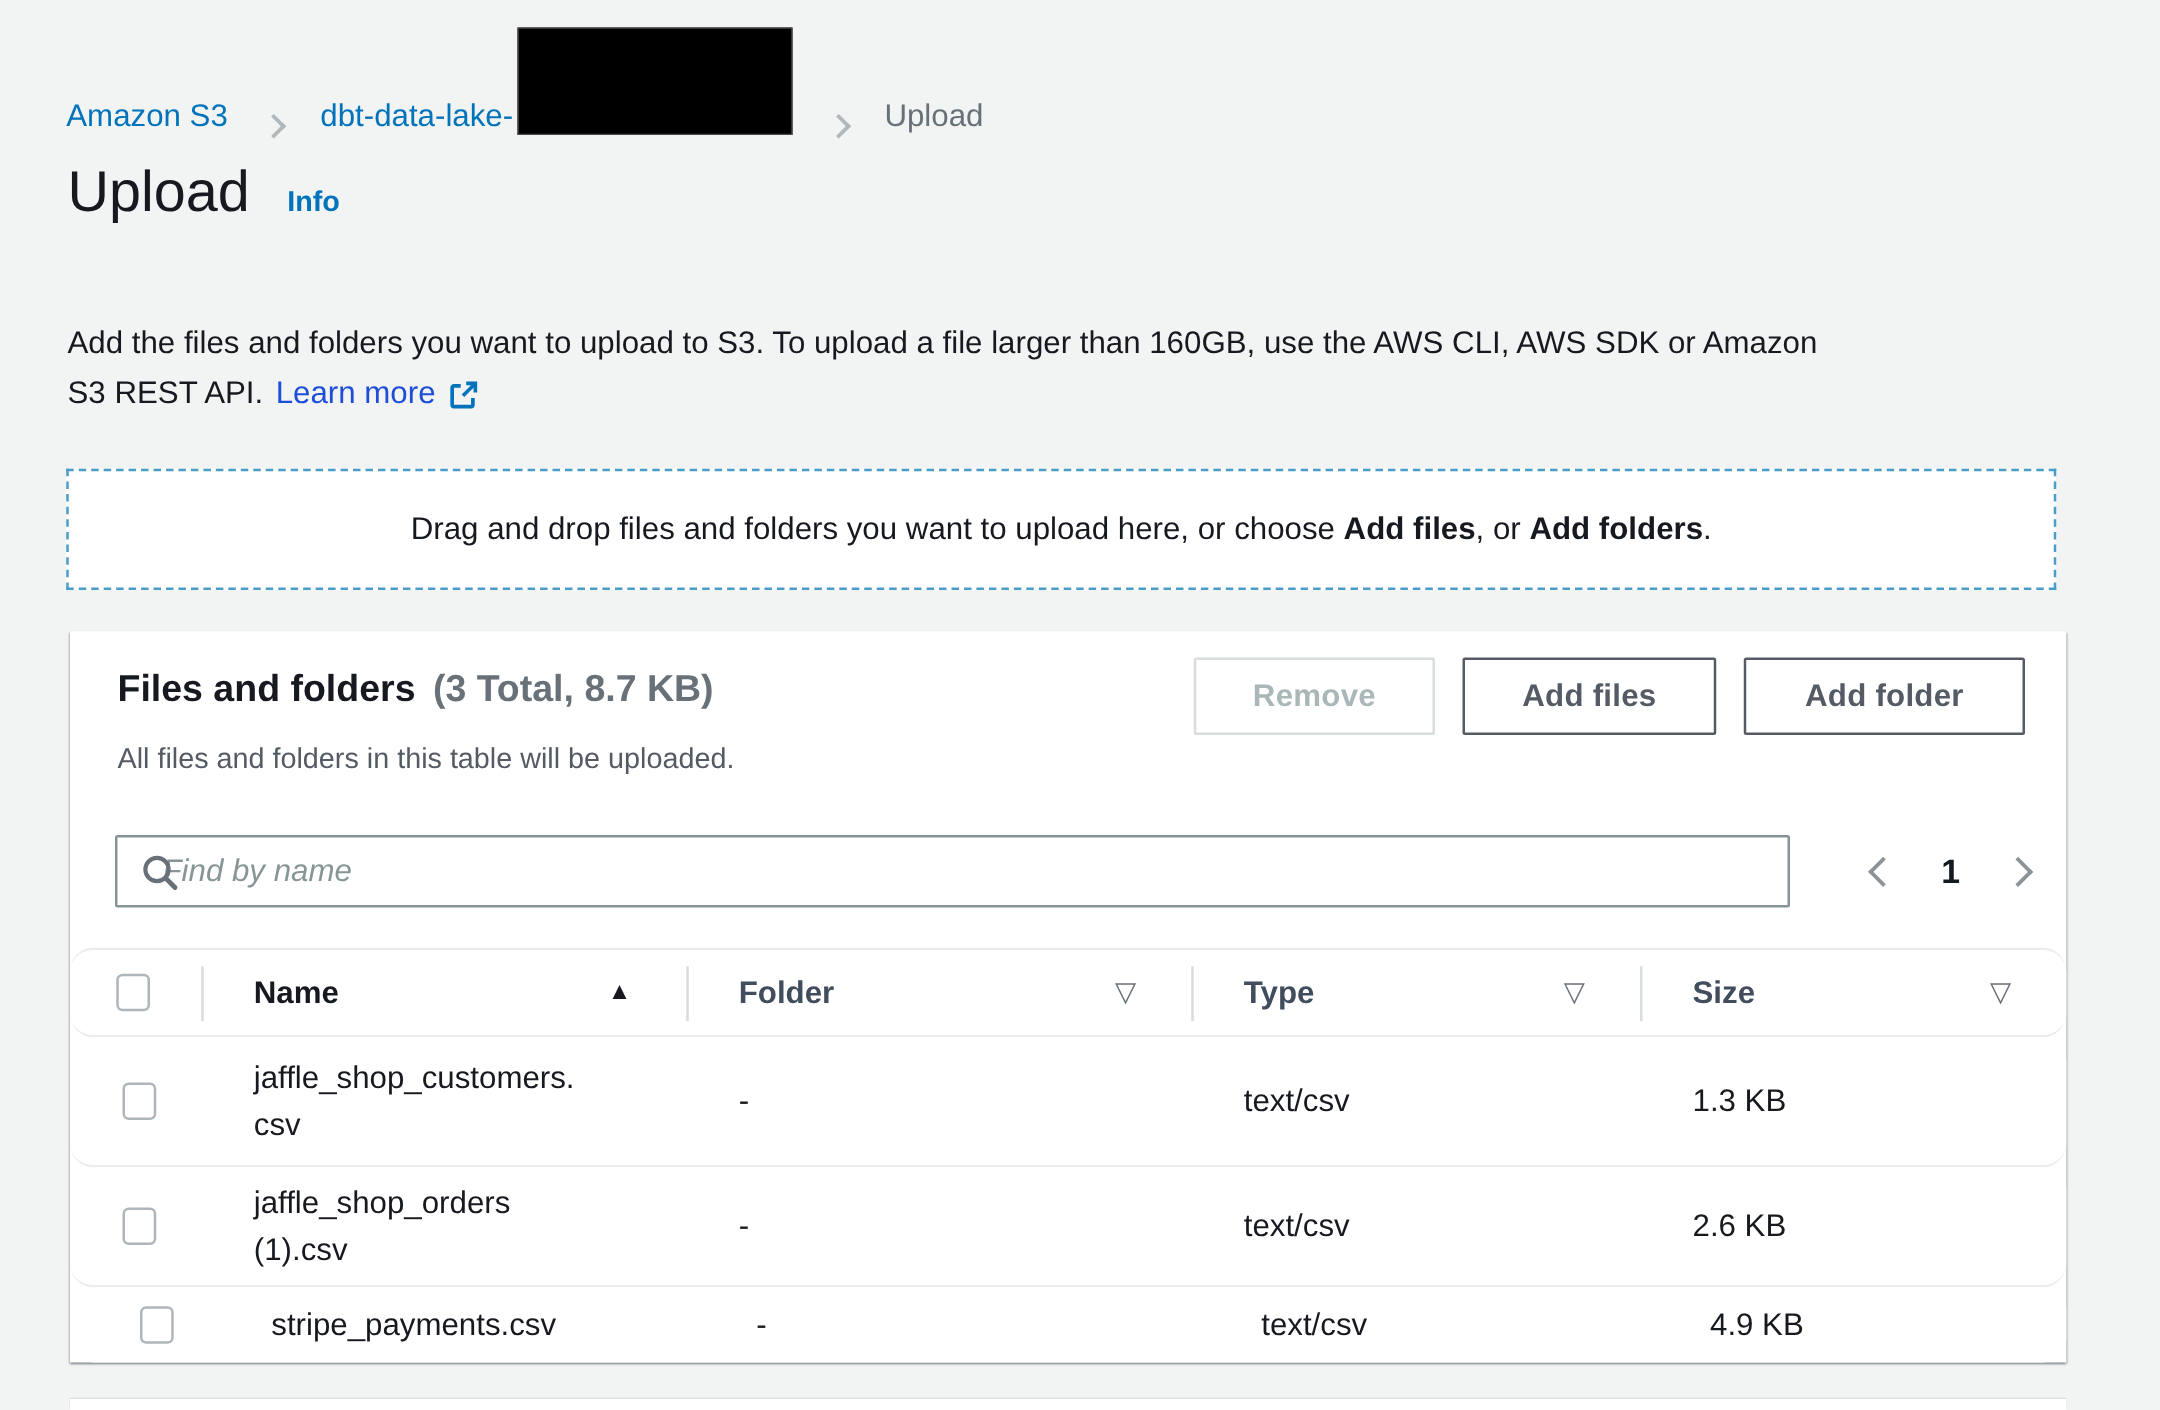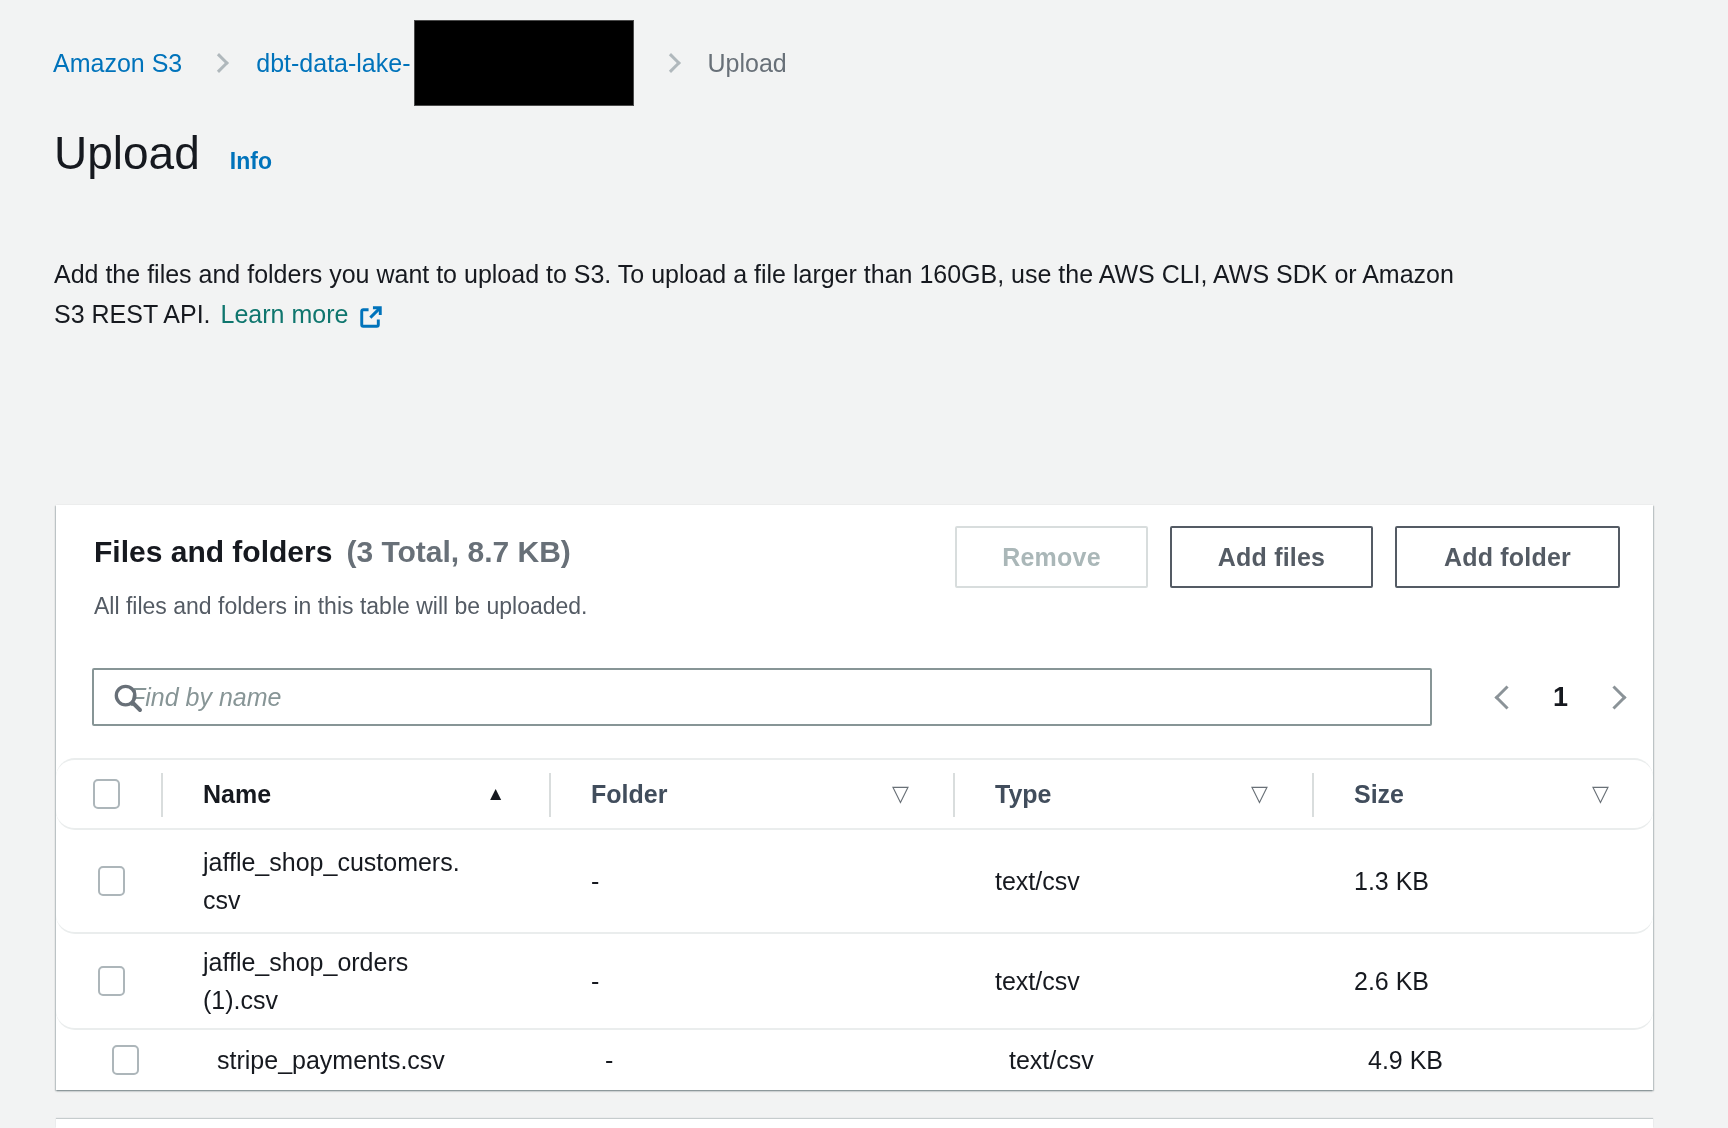--- a/index.html
+++ b/index.html
@@ -7,35 +7,35 @@
   .screen {
     position: relative;
     width: 1728px; height: 1128px;
     background: #f2f3f3;
     font-family: "Liberation Sans", "DejaVu Sans", sans-serif;
     color: #16191f;
     overflow: hidden;
   }
 
   
-  .breadcrumb { position:absolute; left:53px; top:18px; height:90px; display:flex; align-items:center; font-size:25px; }
+  .breadcrumb { position:absolute; left:53px; top:18px; height:90px; display:flex; align-items:flex-end; font-size:25px; }
   .bc-link { color:#0073bb; text-decoration:none; cursor:pointer; }
   .bc-chev { width:14px; height:14px; border-top:3px solid #b0b8bc; border-right:3px solid #b0b8bc; transform:rotate(45deg); margin:0 30px; flex:none; }
   .bc-current { color:#687078; }
   .redacted { width:220px; height:86px; background:#000; border:1px solid #4a4a4a; margin-left:3px; flex:none; }
 
   
   .page-title { position:absolute; left:54px; top:126px; display:flex; align-items:baseline; gap:30px; }
   .page-title h1 { font-size:46px; font-weight:400; color:#16191f; }
   .info-link { font-size:23px; font-weight:700; color:#0073bb; text-decoration:none; cursor:pointer; }
 
   
   .intro { position:absolute; left:54px; top:254px; font-size:25px; line-height:40px; color:#16191f; }
   .intro-line2 { display:flex; align-items:center; }
-  .learn-more { color:#0f766e; text-decoration:none; cursor:pointer; margin-left:10px; }
+  .learn-more { color:#1d4ed8; text-decoration:none; cursor:pointer; margin-left:10px; }
   .ext-icon { display:inline-block; margin-left:10px; width:26px; height:26px; }
 
   
   .dropzone {
     position:absolute; left:53px; top:375px; width:1592px; height:97px;
     background:#fff; border:2px dashed #4a9cc9;
     display:flex; align-items:center; justify-content:center;
     font-size:25px; color:#16191f; cursor:pointer;
   }
   .dropzone b { font-weight:700; }
@@ -130,20 +130,25 @@
       <span class="ext-icon">
         <svg width="26" height="26" viewBox="0 0 16 16" fill="none">
           <path d="M6.5 3.5 H3.2 a0.9 0.9 0 0 0 -0.9 0.9 v8.4 a0.9 0.9 0 0 0 0.9 0.9 h8.4 a0.9 0.9 0 0 0 0.9 -0.9 V9.5" stroke="#0073bb" stroke-width="1.8"></path>
           <path d="M9.2 2.3 h4.5 v4.5" stroke="#0073bb" stroke-width="1.8"></path>
           <path d="M13.3 2.7 L7.6 8.4" stroke="#0073bb" stroke-width="1.8"></path>
         </svg>
       </span>
     </div>
   </div>
 
+  <div class="dropzone">
+    <span>
+      <span>Drag and drop files and folders you want to upload here, or choose </span><b>Add files</b><span>, or </span><b>Add folders</b><span>.</span>
+    </span>
+  </div>
 
   <section class="panel">
 
     <div class="panel-head-title">
       <span class="panel-title">Files and folders</span>
       <span class="panel-summary">(3 Total, 8.7 KB)</span>
     </div>
     <div class="panel-sub">All files and folders in this table will be uploaded.</div>
 
     <div class="btns">

